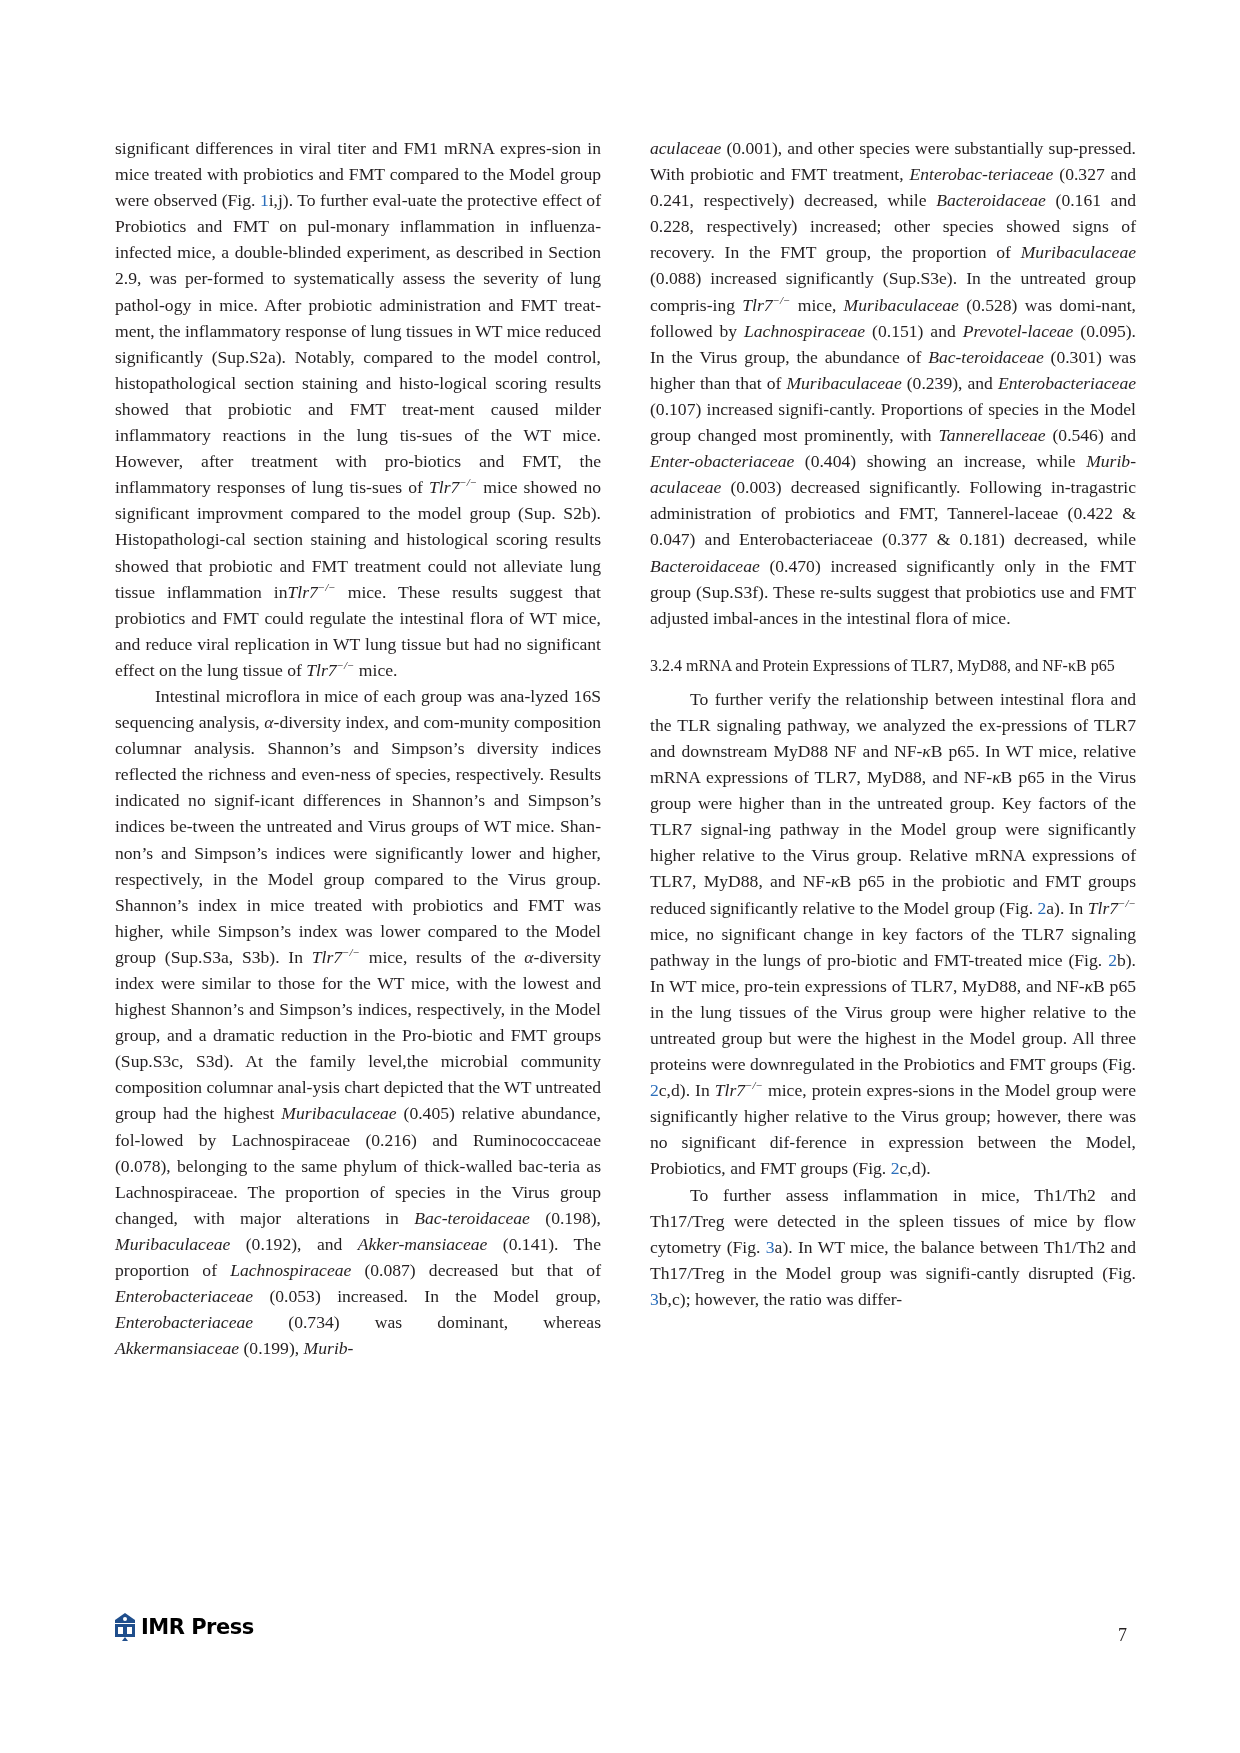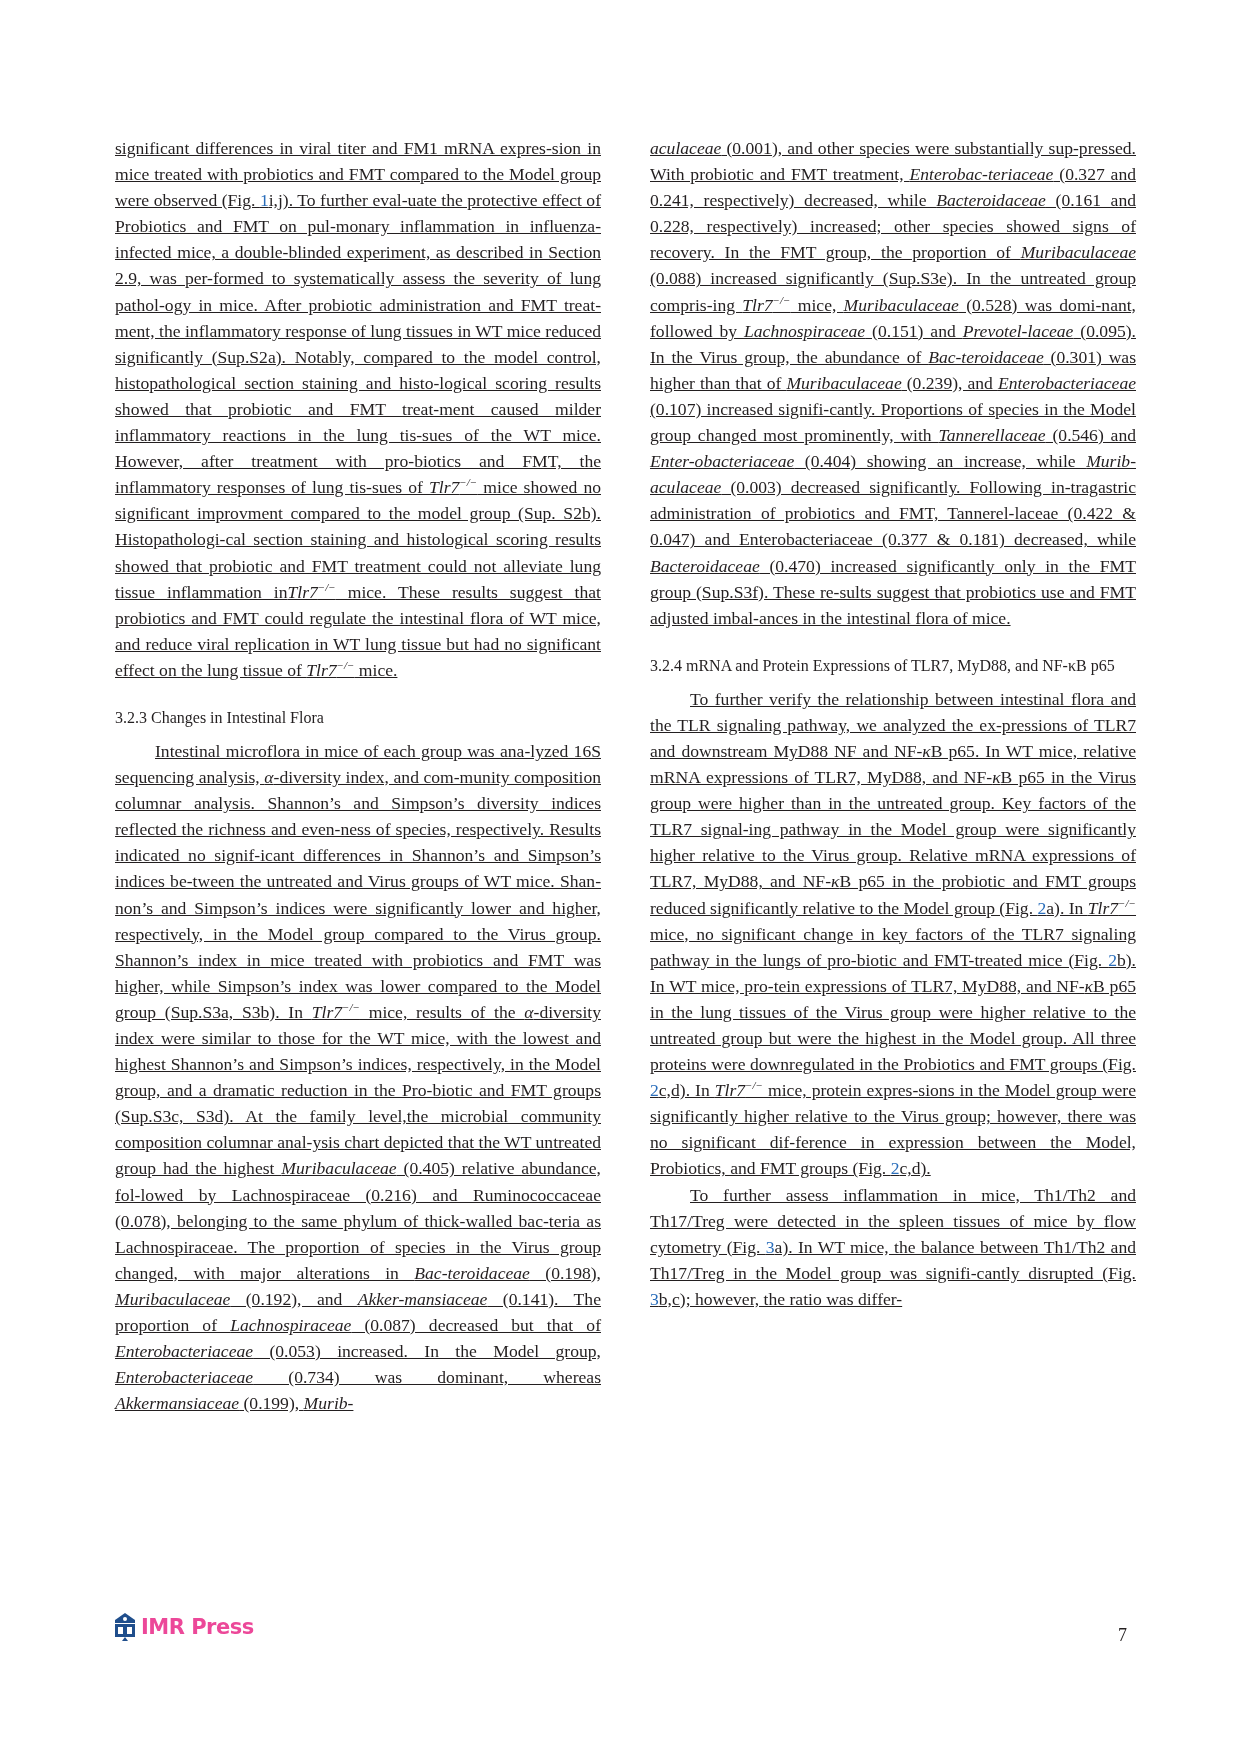--- a/index.html
+++ b/index.html
@@ -2,38 +2,37 @@
 <html><head>
 <meta charset="utf-8">
 <style>
   html, body { margin:0; padding:0; background:#ffffff; }
   body { width:1240px; height:1753px; position:relative; overflow:hidden;
          font-family:"Liberation Serif", "DejaVu Serif", serif; color:#231f20; }
   .col { position:absolute; top:135px; width:486px; font-size:17.6px; line-height:26.1px;
          text-align:justify; hyphens:manual; }
   .col.left { left:115px; }
   .col.right { left:650px; }
-  p { margin:0;text-decoration:underline; }
+  p { margin:0; }
   p.indent { text-indent:40px; }
   p.cont { text-indent:0; }
   .heading { margin:24px 0 10px 0; font-size:16px; line-height:21px; text-align:left; }
   i, .it { font-style:italic; }
   .ref { color:#2a6ebb; }
   sup { font-size:11px; line-height:0; vertical-align:7px; font-style:italic; }
   .logo { position:absolute; left:113px; top:1612px; display:flex; align-items:center; gap:4px; }
   .logo-text { font-family:"DejaVu Sans", "Liberation Sans", sans-serif; font-weight:bold;
-               font-size:21px; color:#ec4899; letter-spacing:-0.5px; }
+               font-size:21px; color:#000000; letter-spacing:-0.5px; }
   .page-num { position:absolute; left:1118px; top:1625px; font-size:18px; }
 </style>
 </head>
 <body>
 
 <div class="col left">
   <p class="cont">significant differences in viral titer and FM1 mRNA expres-sion in mice treated with probiotics and FMT compared to the Model group were observed (Fig. <a class="ref">1</a>i,j). To further eval-uate the protective effect of Probiotics and FMT on pul-monary inflammation in influenza-infected mice, a double-blinded experiment, as described in Section 2.9, was per-formed to systematically assess the severity of lung pathol-ogy in mice. After probiotic administration and FMT treat-ment, the inflammatory response of lung tissues in WT mice reduced significantly (Sup.S2a). Notably, compared to the model control, histopathological section staining and histo-logical scoring results showed that probiotic and FMT treat-ment caused milder inflammatory reactions in the lung tis-sues of the WT mice. However, after treatment with pro-biotics and FMT, the inflammatory responses of lung tis-sues of <i>Tlr7</i><sup>−/−</sup> mice showed no significant improvment compared to the model group (Sup. S2b). Histopathologi-cal section staining and histological scoring results showed that probiotic and FMT treatment could not alleviate lung tissue inflammation in<i>Tlr7</i><sup>−/−</sup> mice. These results suggest that probiotics and FMT could regulate the intestinal flora of WT mice, and reduce viral replication in WT lung tissue but had no significant effect on the lung tissue of <i>Tlr7</i><sup>−/−</sup> mice.</p>
-  <div class="heading">3.2.3 Changes in Intestinal Flora</div>
   <p class="indent">Intestinal microflora in mice of each group was ana-lyzed 16S sequencing analysis, <i>α</i>-diversity index, and com-munity composition columnar analysis.  Shannon’s and Simpson’s diversity indices reflected the richness and even-ness of species, respectively. Results indicated no signif-icant differences in Shannon’s and Simpson’s indices be-tween the untreated and Virus groups of WT mice. Shan-non’s and Simpson’s indices were significantly lower and higher, respectively, in the Model group compared to the Virus group. Shannon’s index in mice treated with probiotics and FMT was higher, while Simpson’s index was lower compared to the Model group (Sup.S3a, S3b). In <i>Tlr7</i><sup>−/−</sup> mice, results of the <i>α</i>-diversity index were similar to those for the WT mice, with the lowest and highest Shannon’s and Simpson’s indices, respectively, in the Model group, and a dramatic reduction in the Pro-biotic and FMT groups (Sup.S3c, S3d).  At the family level,the microbial community composition columnar anal-ysis chart depicted that the WT untreated group had the highest <i>Muribaculaceae</i> (0.405) relative abundance, fol-lowed by Lachnospiraceae (0.216) and Ruminococcaceae (0.078), belonging to the same phylum of thick-walled bac-teria as Lachnospiraceae.  The proportion of species in the Virus group changed, with major alterations in <i>Bac-teroidaceae</i> (0.198), <i>Muribaculaceae</i> (0.192), and <i>Akker-mansiaceae</i> (0.141).  The proportion of <i>Lachnospiraceae</i> (0.087) decreased but that of <i>Enterobacteriaceae</i> (0.053) increased. In the Model group, <i>Enterobacteriaceae</i> (0.734) was dominant, whereas <i>Akkermansiaceae</i> (0.199), <i>Murib-</i></p>
 </div>
 
 <div class="col right">
   <p class="cont"><i>aculaceae</i> (0.001), and other species were substantially sup-pressed.  With probiotic and FMT treatment, <i>Enterobac-teriaceae</i> (0.327 and 0.241, respectively) decreased, while <i>Bacteroidaceae</i> (0.161 and 0.228, respectively) increased; other species showed signs of recovery.  In the FMT group, the proportion of <i>Muribaculaceae</i> (0.088) increased significantly (Sup.S3e).  In the untreated group compris-ing <i>Tlr7</i><sup>−/−</sup> mice, <i>Muribaculaceae</i> (0.528) was domi-nant, followed by <i>Lachnospiraceae</i> (0.151) and <i>Prevotel-laceae</i> (0.095). In the Virus group, the abundance of <i>Bac-teroidaceae</i> (0.301) was higher than that of <i>Muribaculaceae</i> (0.239), and <i>Enterobacteriaceae</i> (0.107) increased signifi-cantly. Proportions of species in the Model group changed most prominently, with <i>Tannerellaceae</i> (0.546) and <i>Enter-obacteriaceae</i> (0.404) showing an increase, while <i>Murib-aculaceae</i> (0.003) decreased significantly.  Following in-tragastric administration of probiotics and FMT, Tannerel-laceae (0.422 &amp; 0.047) and Enterobacteriaceae (0.377 &amp; 0.181) decreased, while <i>Bacteroidaceae</i> (0.470) increased significantly only in the FMT group (Sup.S3f).  These re-sults suggest that probiotics use and FMT adjusted imbal-ances in the intestinal flora of mice.</p>
   <div class="heading">3.2.4 mRNA and Protein Expressions of TLR7, MyD88, and NF-κB p65</div>
   <p class="indent">To further verify the relationship between intestinal flora and the TLR signaling pathway, we analyzed the ex-pressions of TLR7 and downstream MyD88 NF and NF-<i>κ</i>B p65.  In WT mice, relative mRNA expressions of TLR7, MyD88, and NF-<i>κ</i>B p65 in the Virus group were higher than in the untreated group. Key factors of the TLR7 signal-ing pathway in the Model group were significantly higher relative to the Virus group. Relative mRNA expressions of TLR7, MyD88, and NF-<i>κ</i>B p65 in the probiotic and FMT groups reduced significantly relative to the Model group (Fig. <a class="ref">2</a>a).  In <i>Tlr7</i><sup>−/−</sup> mice, no significant change in key factors of the TLR7 signaling pathway in the lungs of pro-biotic and FMT-treated mice (Fig. <a class="ref">2</a>b).  In WT mice, pro-tein expressions of TLR7, MyD88, and NF-<i>κ</i>B p65 in the lung tissues of the Virus group were higher relative to the untreated group but were the highest in the Model group. All three proteins were downregulated in the Probiotics and FMT groups (Fig. <a class="ref">2</a>c,d). In <i>Tlr7</i><sup>−/−</sup> mice, protein expres-sions in the Model group were significantly higher relative to the Virus group; however, there was no significant dif-ference in expression between the Model, Probiotics, and FMT groups (Fig. <a class="ref">2</a>c,d).</p>
   <p class="indent">To further assess inflammation in mice, Th1/Th2 and Th17/Treg were detected in the spleen tissues of mice by flow cytometry (Fig. <a class="ref">3</a>a). In WT mice, the balance between Th1/Th2 and Th17/Treg in the Model group was signifi-cantly disrupted (Fig. <a class="ref">3</a>b,c); however, the ratio was differ-</p>
 </div>
 

